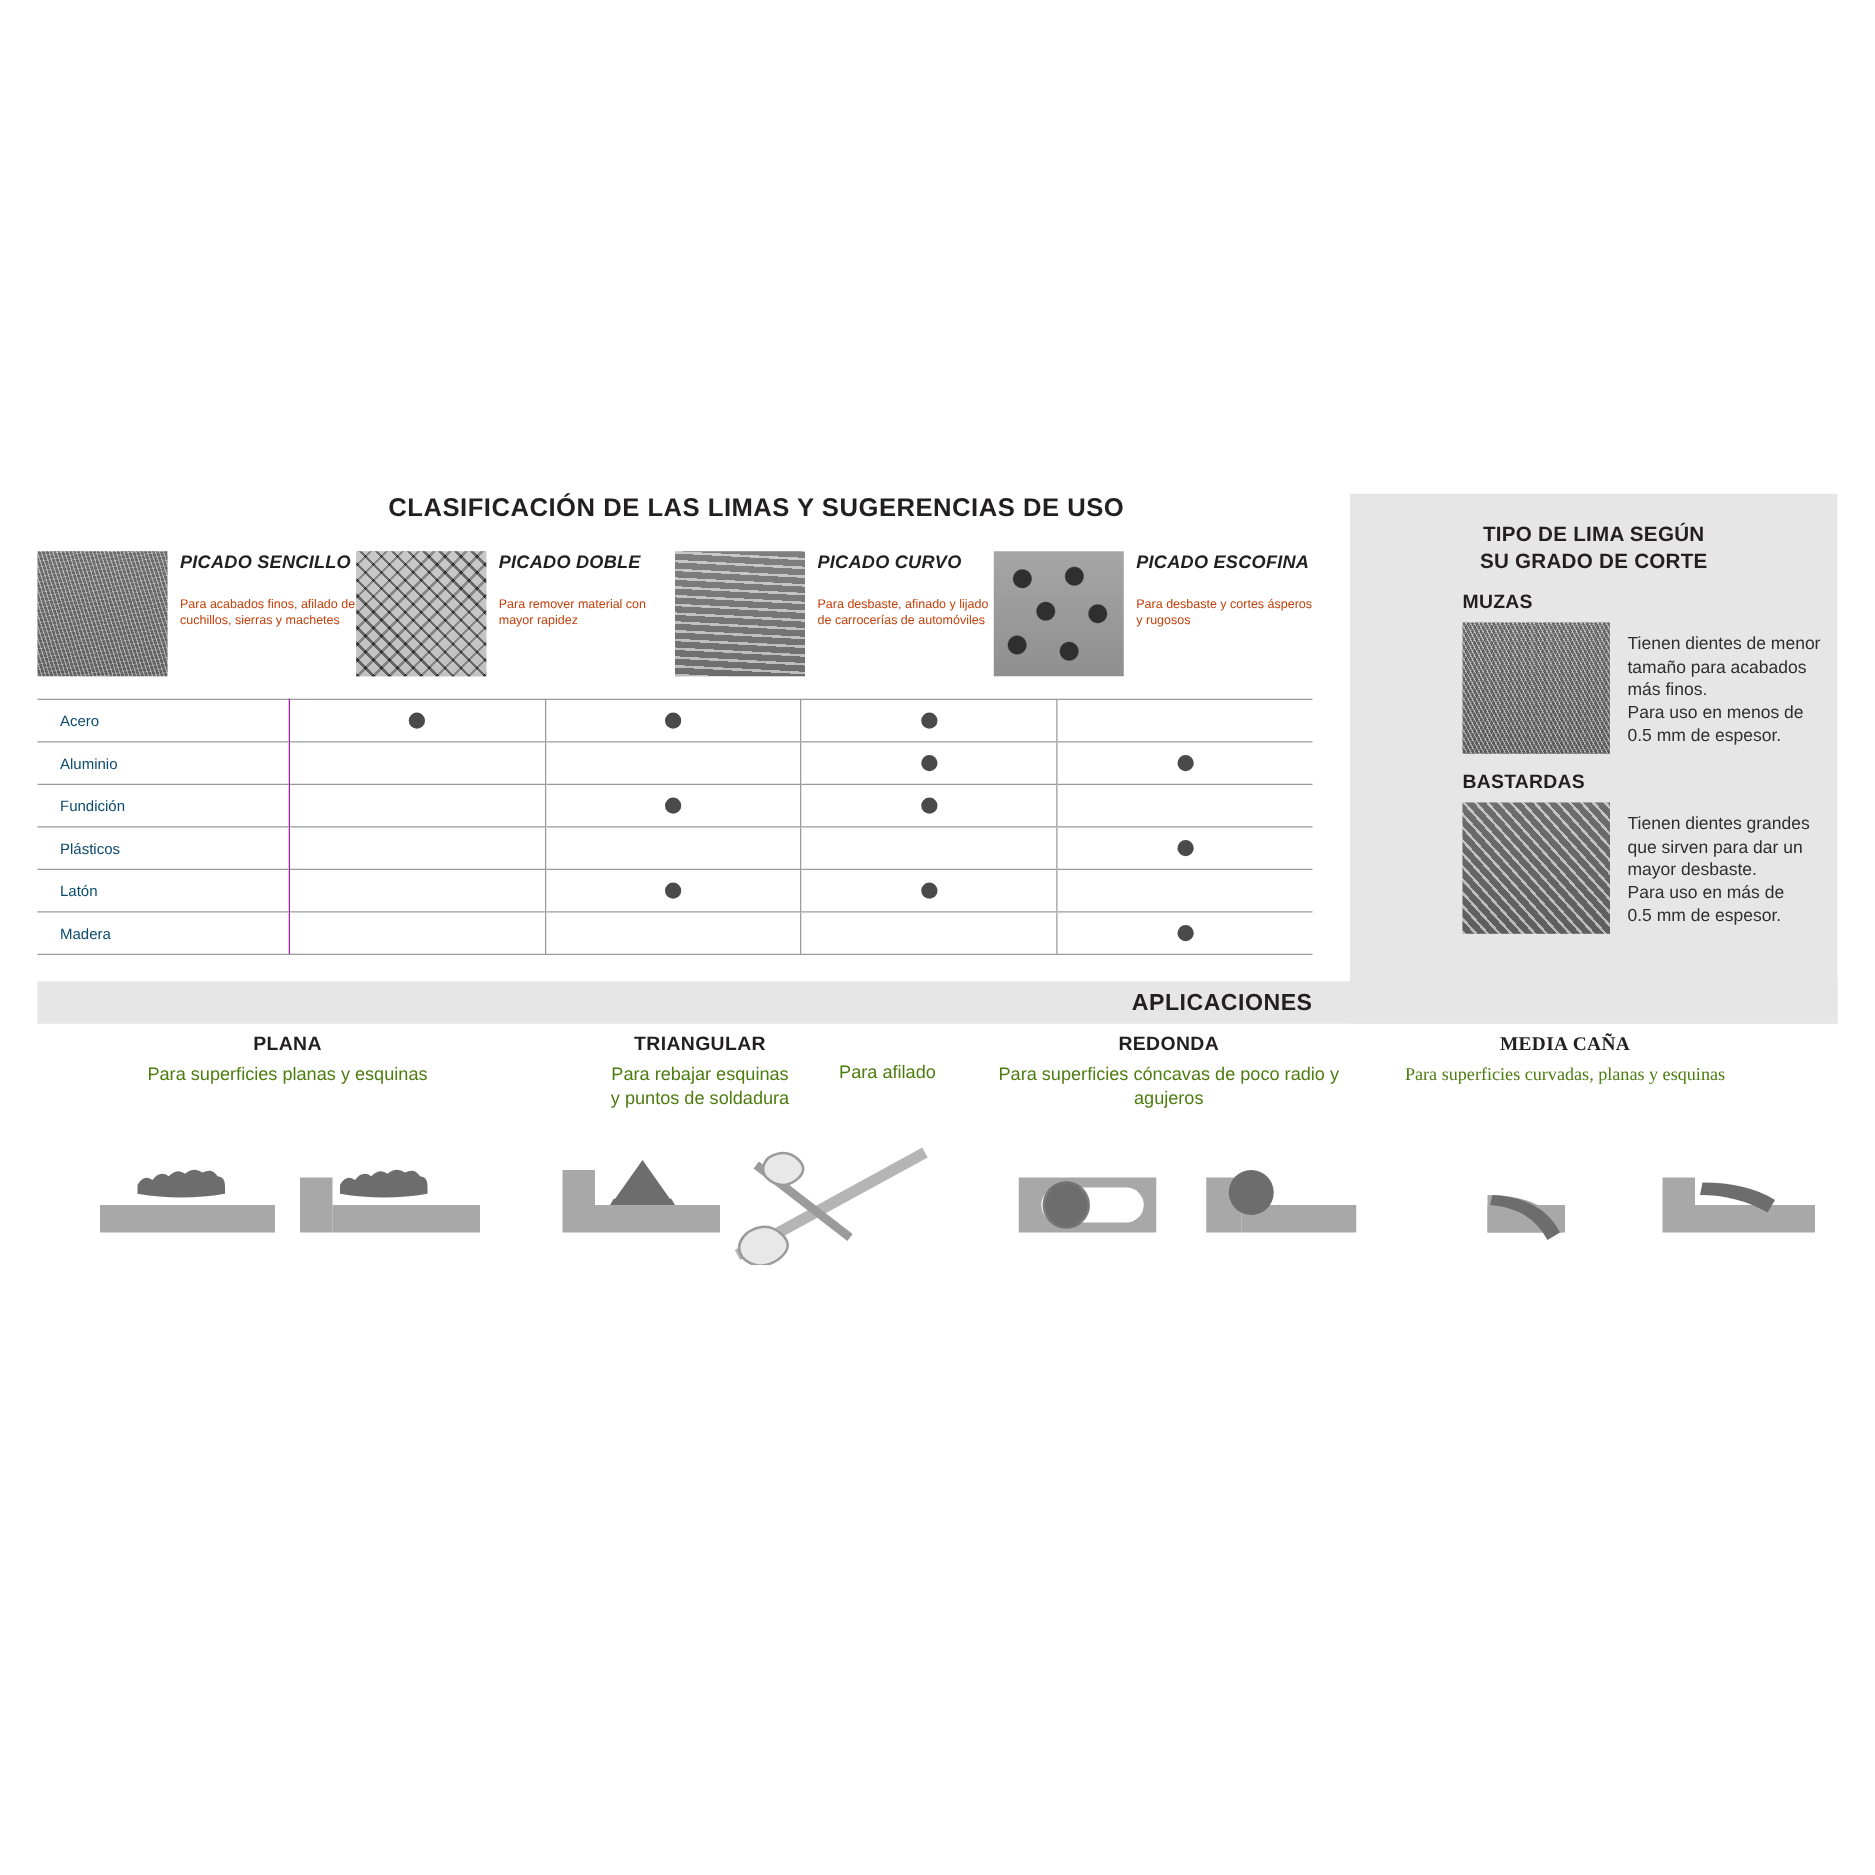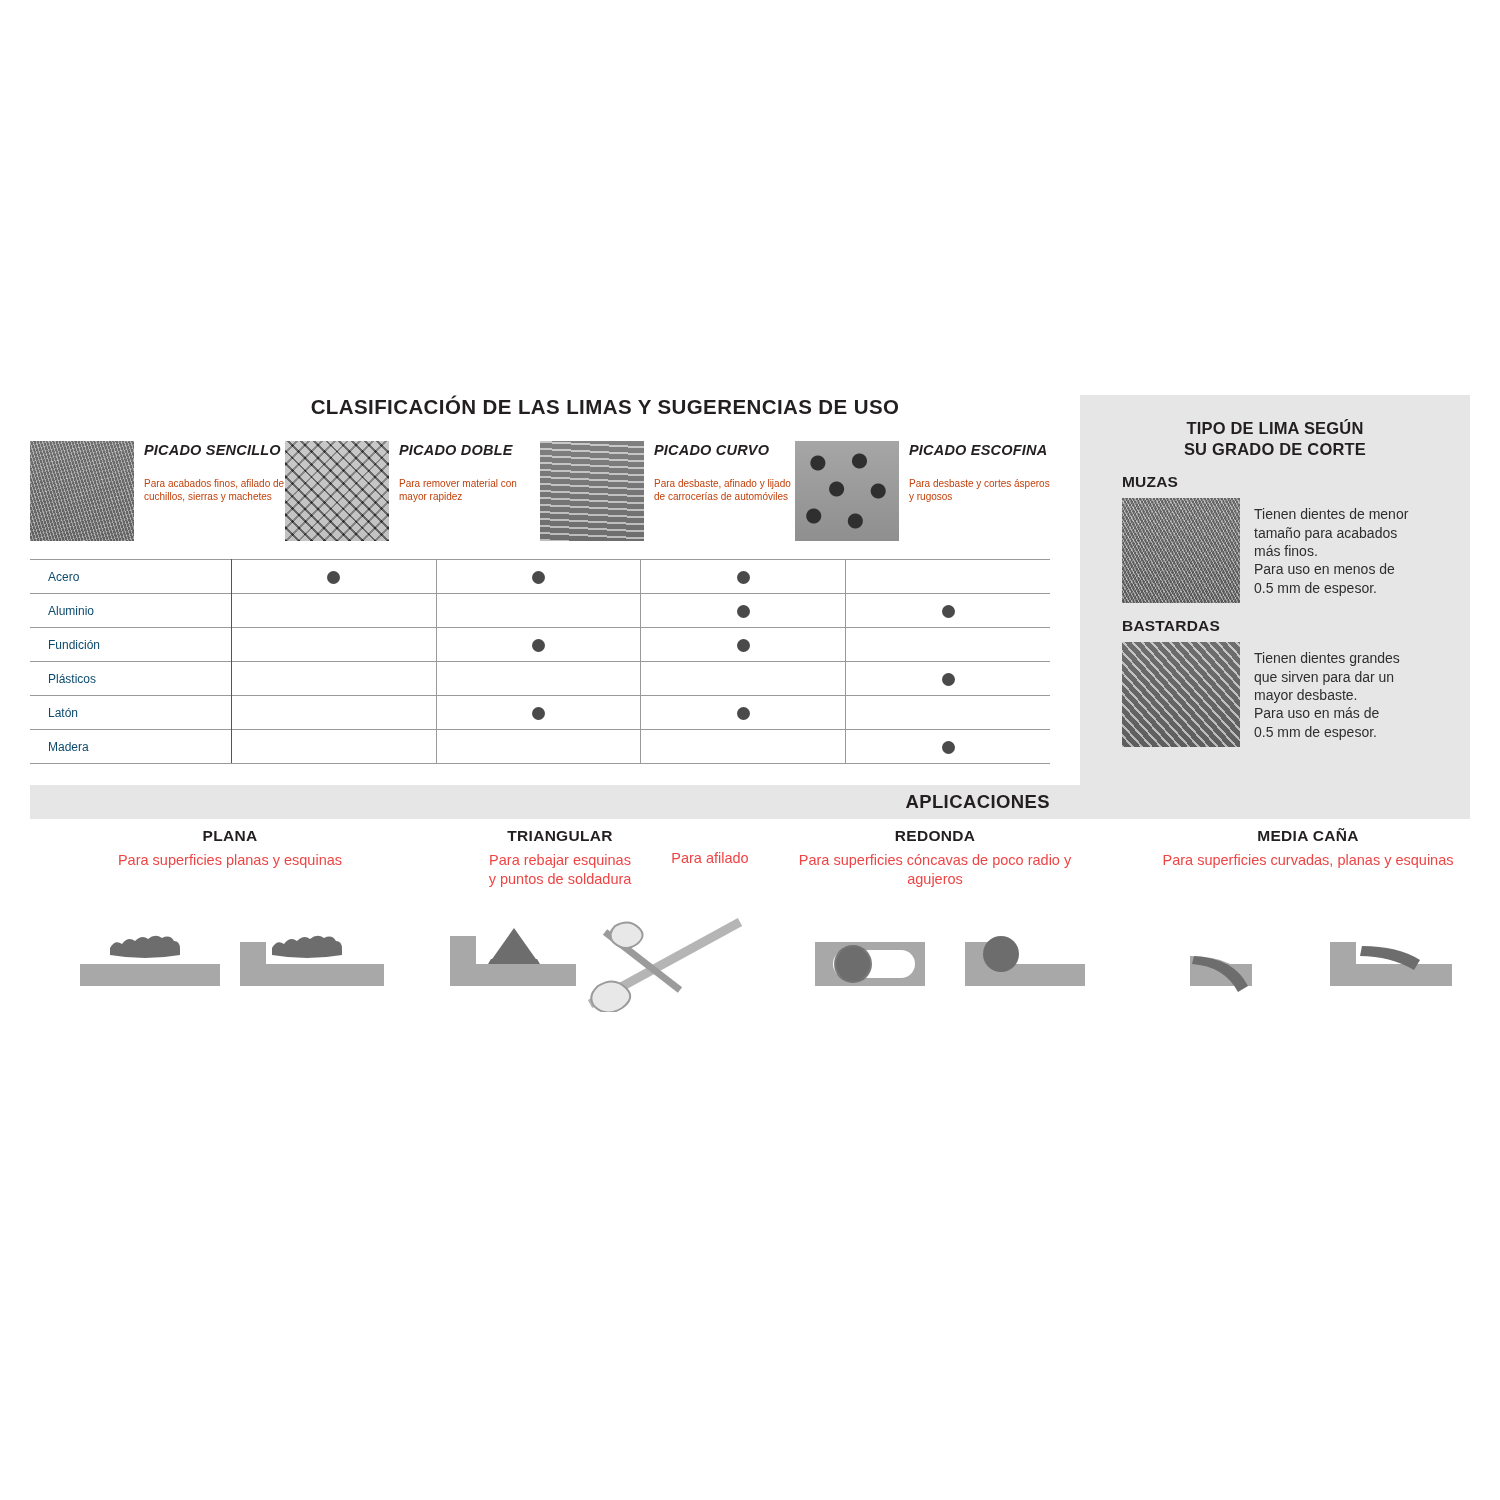--- a/index.html
+++ b/index.html
@@ -181,20 +181,21 @@
   .rp-title {
     text-align: center;
     font-weight: bold;
     font-size: 16.5px;
     line-height: 1.25;
     padding: 23px 20px 0 20px;
     letter-spacing: .2px;
   }
   .rp-block {
     padding: 14px 0 0 42px;
+    margin-left: 48px;
   }
   .rp-head {
     font-weight: bold;
     font-size: 15.5px;
     margin-bottom: 7px;
     letter-spacing: .2px;
   }
   .rp-row {
     display: flex;
     gap: 14px;
@@ -239,21 +240,21 @@
   }
   .app-name {
     font-weight: bold;
     font-size: 15.5px;
     letter-spacing: .3px;
     margin-bottom: 6px;
   }
   .app-desc {
     font-size: 14.5px;
     line-height: 1.3;
-    color: #ef4444;
+    color: #4d7c0f;
   }
   .app-art {
     position: absolute;
   }
   svg { display: block; }
 </style>
 </head>
 <body>
 
 <div id="infographic">
@@ -440,21 +441,21 @@
         <circle cx="48" cy="52" r="17" fill="#6d6d6d"></circle>
         <g fill="#6d6d6d">
           <circle cx="48" cy="52" r="19" fill="#6d6d6d" opacity="0.9"></circle>
         </g>
         <rect x="160" y="30" width="28" height="44" fill="#a8a8a8"></rect>
         <rect x="188" y="52" width="92" height="22" fill="#a8a8a8"></rect>
         <circle cx="196" cy="42" r="18" fill="#6d6d6d"></circle>
       </svg>
     </div>
 
-    <div class="app-col" style="left:1128px; width:300px;">
+    <div class="app-col" style="left:1072px; width:300px;font-family:Liberation Serif, serif;">
       <div class="app-name">MEDIA CAÑA</div>
       <div class="app-desc">Para superficies curvadas, planas y esquinas</div>
     </div>
     <div class="app-art" style="left:1140px; top:85px;">
       <svg width="290" height="90" viewBox="0 0 290 90">
         <path d="M20 74 L20 44 q48 0 60 30 z" fill="#a8a8a8"></path>
         <rect x="20" y="52" width="62" height="22" fill="#a8a8a8"></rect>
         <path d="M24 44 q40 2 54 30 l-10 6 q-14-26 -46-28 z" fill="#6d6d6d"></path>
         <rect x="160" y="30" width="26" height="44" fill="#a8a8a8"></rect>
         <rect x="186" y="52" width="96" height="22" fill="#a8a8a8"></rect>

